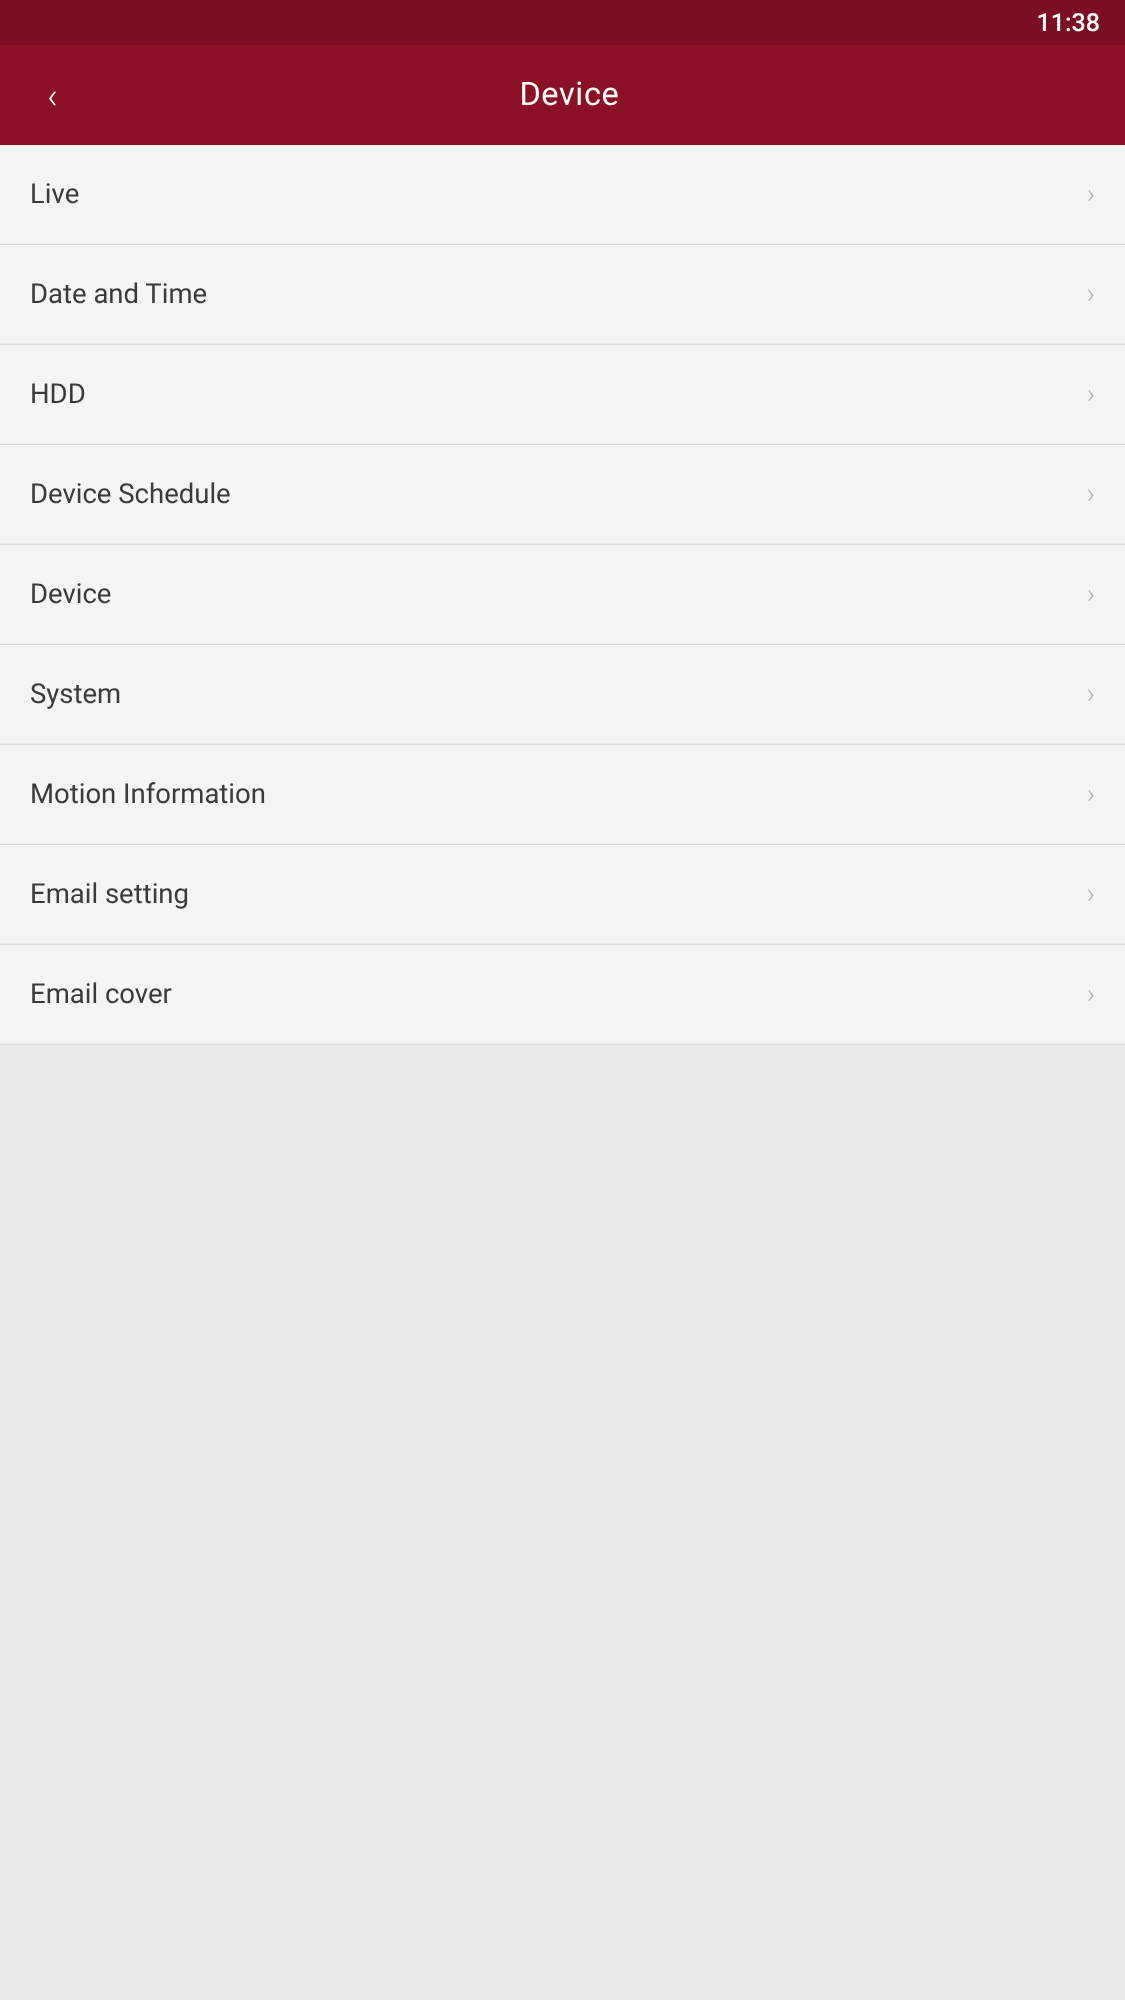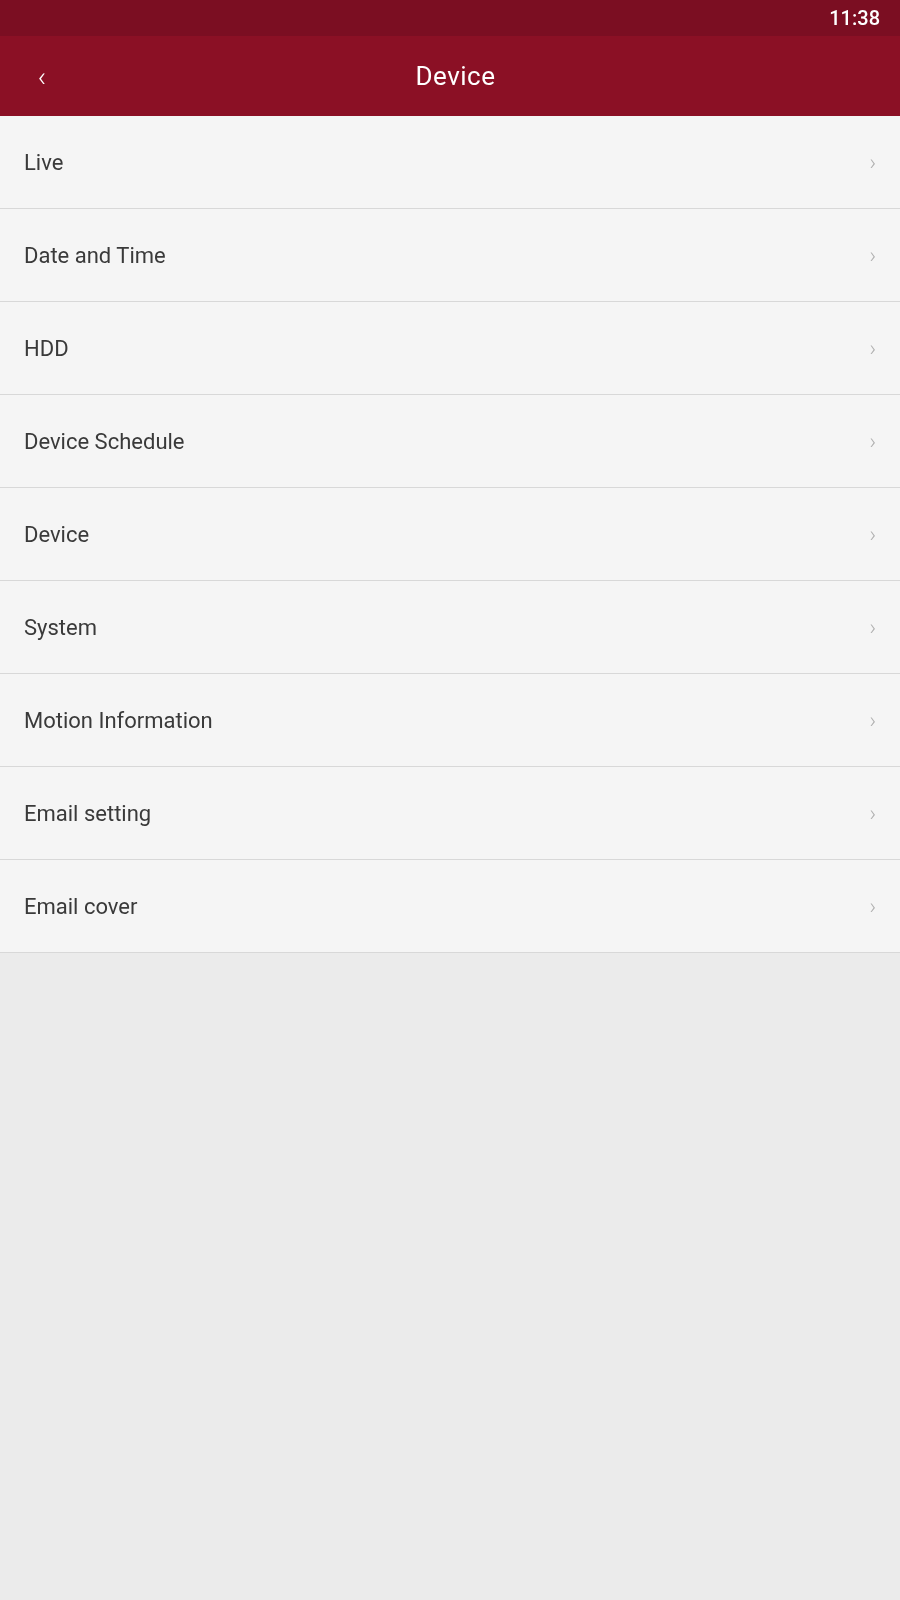--- a/index.html
+++ b/index.html
@@ -66,21 +66,21 @@
     .menu-list {
       background-color: #f0f0f0;
     }
 
     .menu-item {
       background-color: #f5f5f5;
       display: flex;
       align-items: center;
       justify-content: space-between;
       padding: 0 24px;
-      height: 93px;
+      height: 80px;
       border-bottom: 1px solid #d8d8d8;
       cursor: pointer;
     }
 
     .menu-item-label {
       font-size: 22px;
       color: #3a3a3a;
       font-weight: 400;
     }
 

